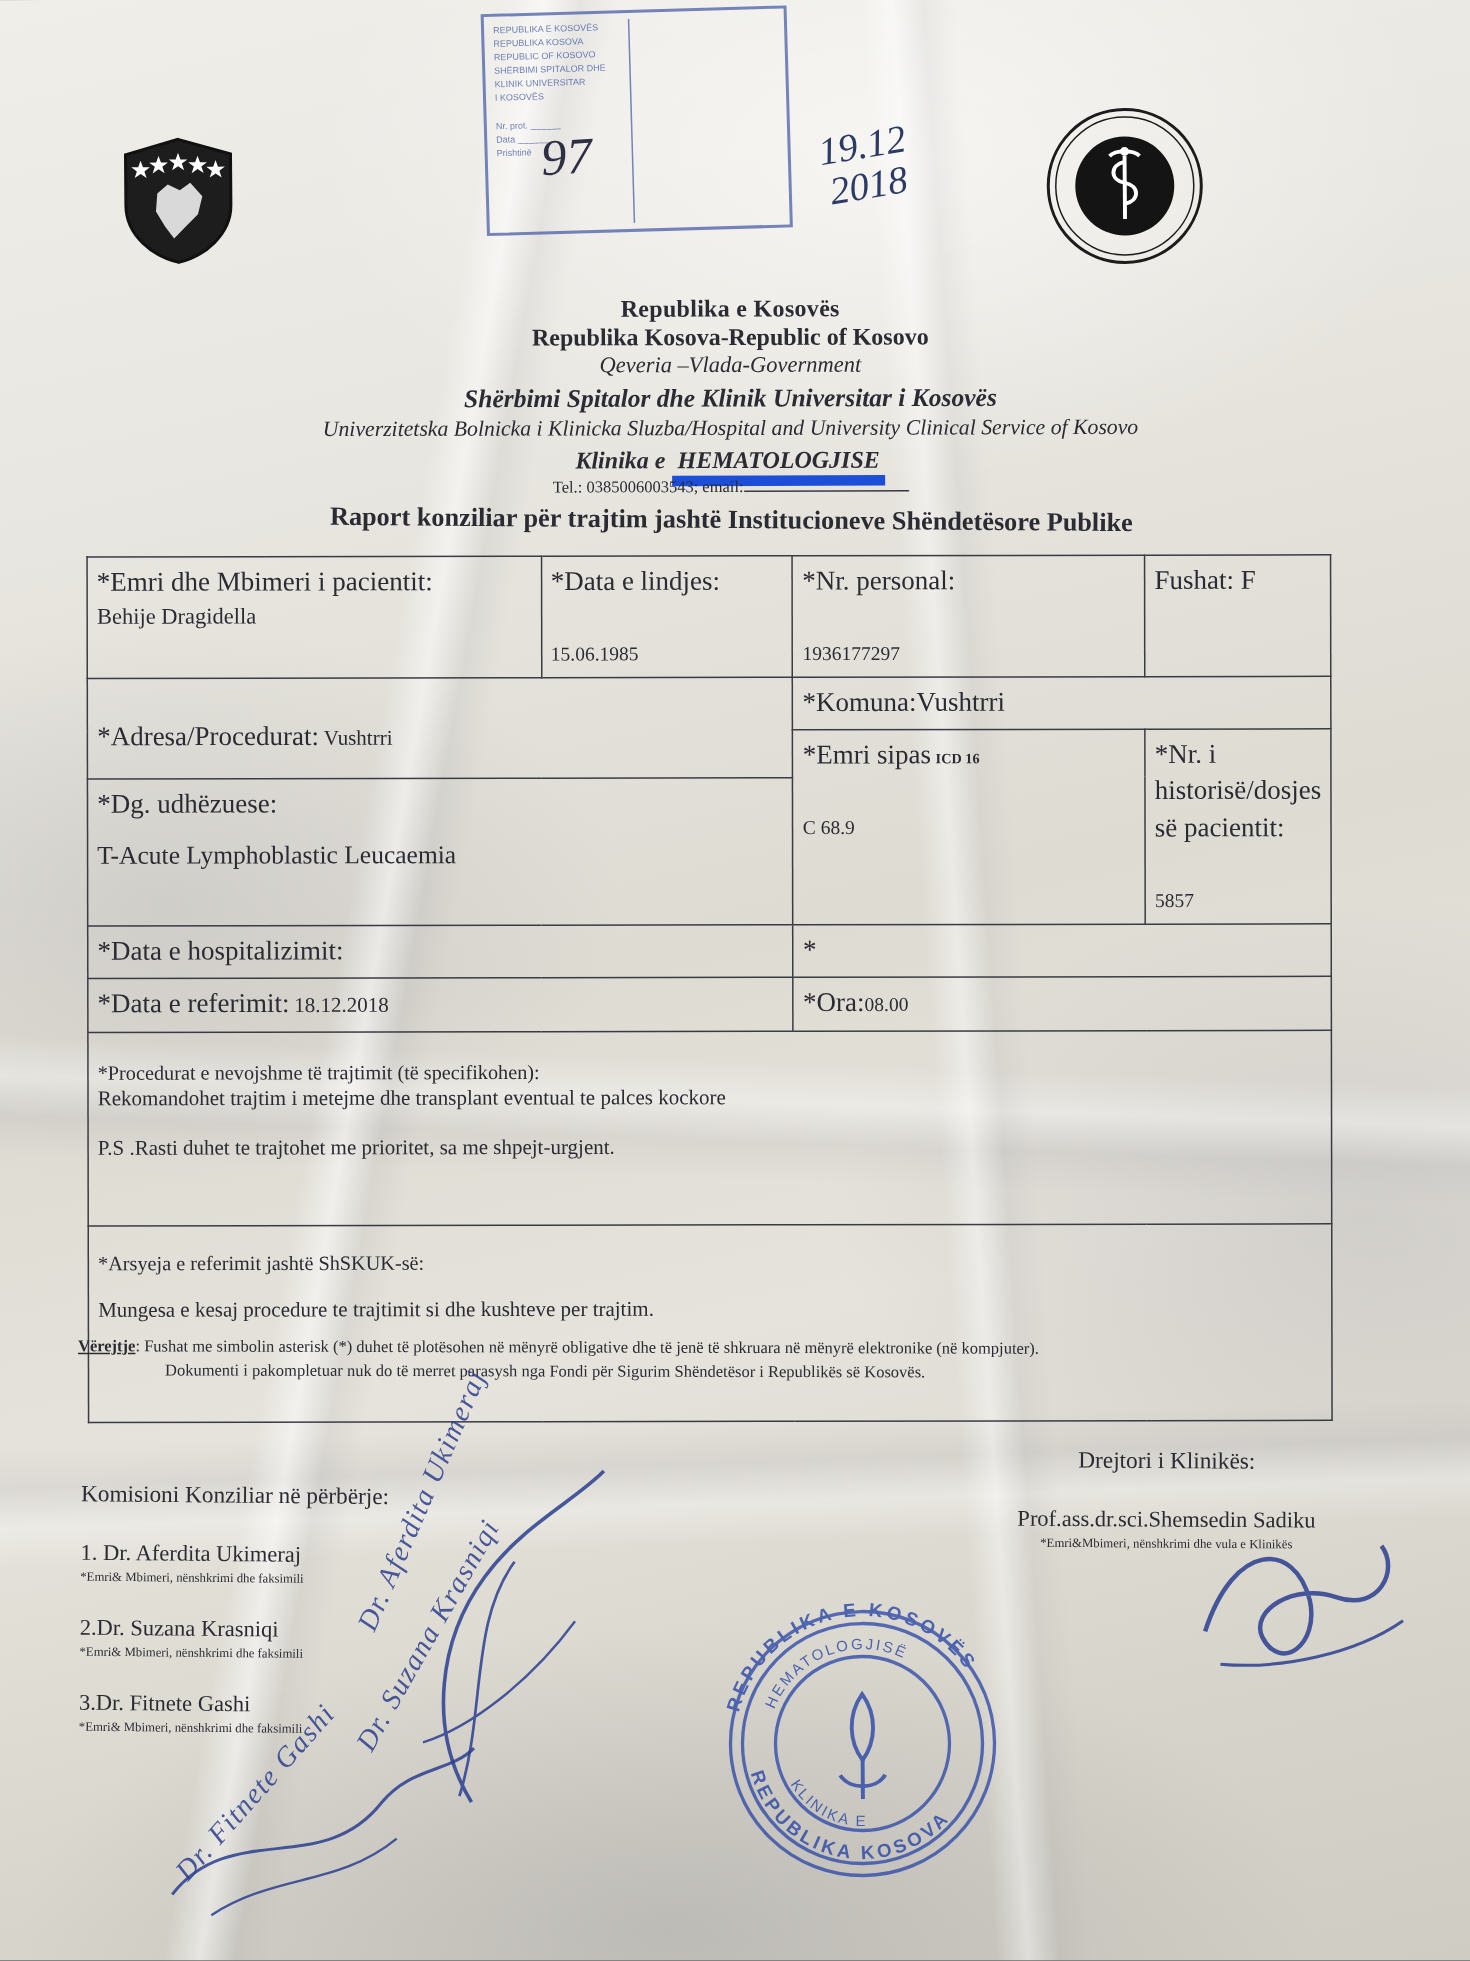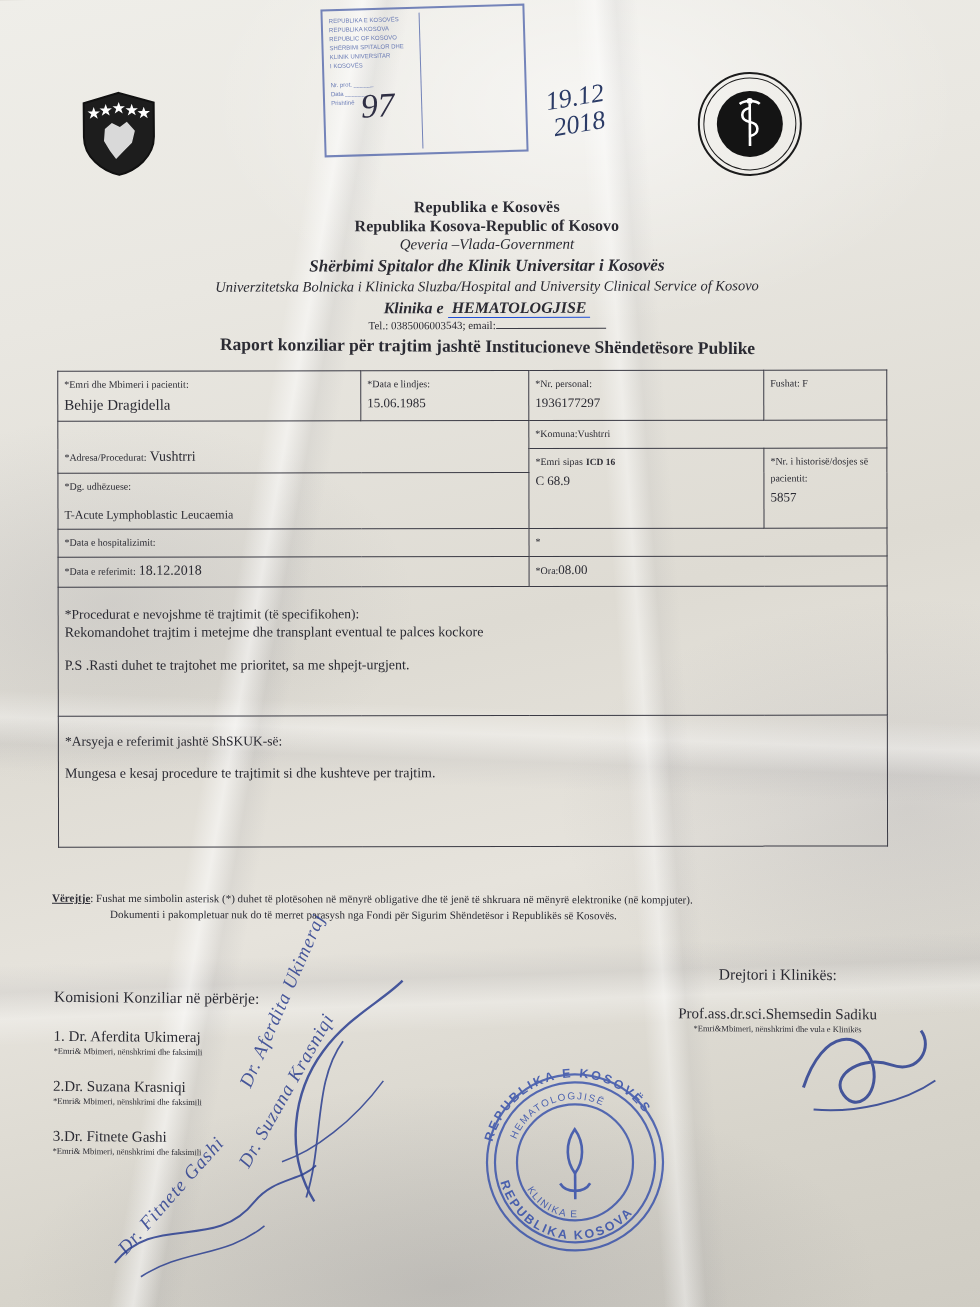--- a/index.html
+++ b/index.html
@@ -119,21 +119,21 @@
     text-align: center;
     transform: rotate(0.3deg);
   }
   .hdr div { white-space: nowrap; }
   .h1 { font-weight: bold; font-size: 16px; letter-spacing: .2px; }
   .h2 { font-weight: bold; font-size: 16px; margin-top: 1px; }
   .h3 { font-size: 15px; font-style: italic; margin-top: 1px; }
   .h4 { font-weight: bold; font-style: italic; font-size: 17px; margin-top: 3px; }
   .h5 { font-style: italic; font-size: 14.5px; margin-top: 2px; }
   .h6 { font-weight: bold; font-style: italic; font-size: 16px; margin-top: 4px; }
-  .h6 .ul { border-bottom: 1px solid #1d4ed8; padding: 0 4px 1px 4px; }
+  .h6 .ul { border-bottom: 7px solid #1d4ed8; padding: 0 4px 1px 4px; }
   .h7 { font-size: 11px; margin-top: 2px; }
   .h7 .ul2 { display:inline-block; min-width: 110px; border-bottom: 1px solid #3a3a44; }
 
   .title {
     position: absolute;
     left: 0;
     top: 336px;
     width: 980px;
     text-align: center;
     font-weight: bold;
@@ -150,23 +150,23 @@
     border-collapse: collapse;
     transform: rotate(0.35deg);
     font-size: 12.5px;
   }
   .tbl td {
     border: 1px solid #3b3b45;
     vertical-align: top;
     padding: 4px 6px 6px 6px;
     line-height: 1.35;
   }
-  .lbl { font-size: 10px; }
+  .lbl { font-size: 18px; }
   .val { font-size: 15px; padding-top: 2px; display: block; }
-  .val-sm { font-size: 13px; }
+  .val-sm { font-size: 13px; margin-top: 26px; }
   .icd { font-weight: bold; font-size: 9.5px; }
 
   .box-proc { height: 118px; }
   .box-reason { height: 120px; }
   .proc-line { display: block; }
   .proc-gap { height: 14px; }
 
   
   .note {
     position: absolute;
@@ -339,21 +339,21 @@
           <span class="val val-sm">C 68.9</span>
         </td>
         <td rowspan="2">
           <span class="lbl">*Nr. i historisë/dosjes së pacientit:</span>
           <span class="val val-sm">5857</span>
         </td>
       </tr>
       <tr>
         <td colspan="2">
           <span class="lbl">*Dg. udhëzuese:</span>
-          <span class="val" style="font-size:12px;padding-top:12px;">T-Acute Lymphoblastic Leucaemia</span>
+          <span class="val" style="font-size:17px;padding-top:12px;">T-Acute Lymphoblastic Leucaemia</span>
         </td>
       </tr>
       <tr>
         <td colspan="2">
           <span class="lbl">*Data e hospitalizimit:</span>
         </td>
         <td colspan="2">
           <span class="lbl">*</span>
         </td>
       </tr>

